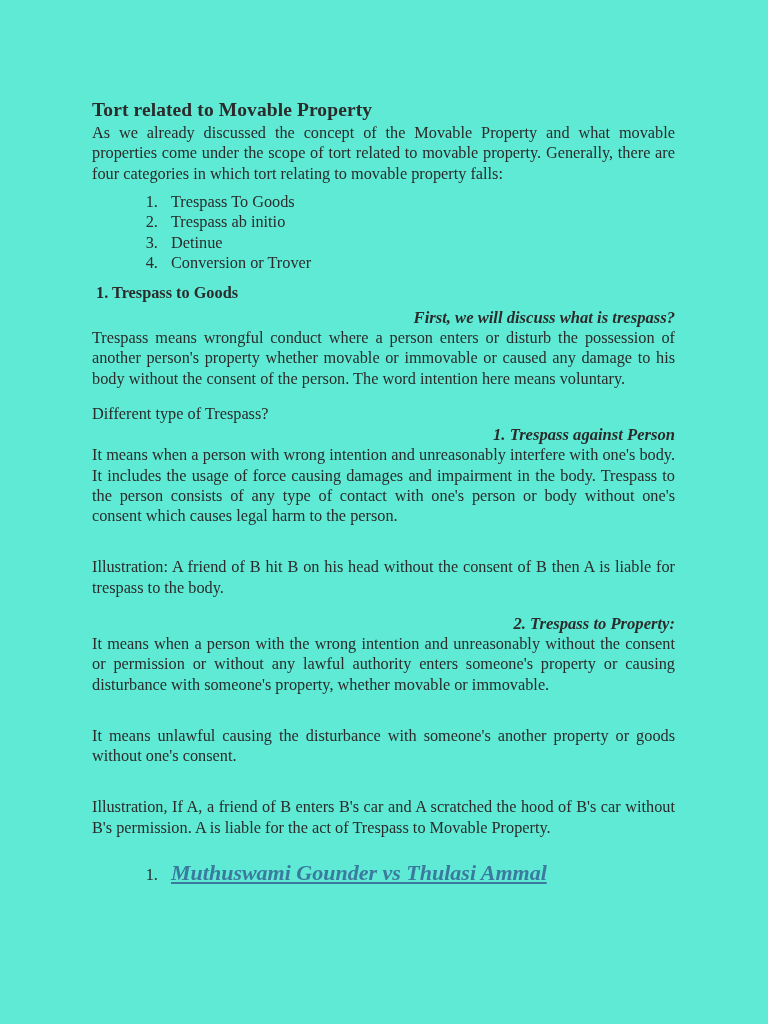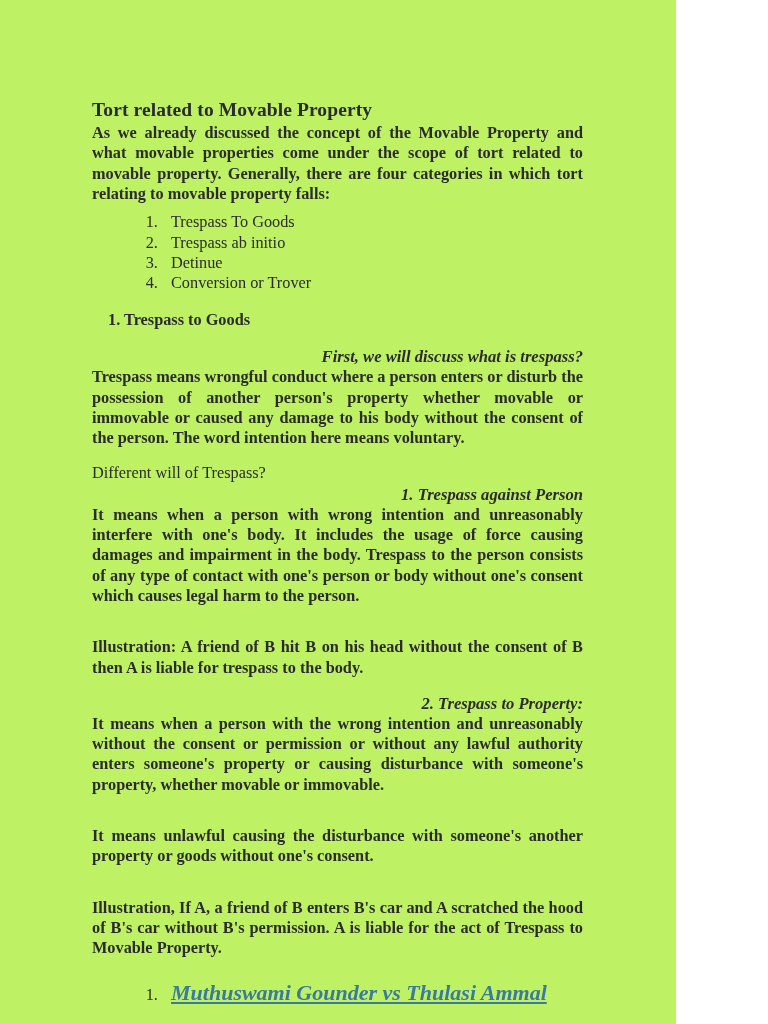--- a/index.html
+++ b/index.html
@@ -9,50 +9,49 @@
   }
   body {
     width: 768px;
     height: 1024px;
     font-family: "Liberation Serif", "DejaVu Serif", serif;
     color: #2b2b2b;
     overflow: hidden;
   }
   .page {
     position: relative;
-    width: 676px;
+    width: 768px;
     height: 1024px;
-    background: #bef264;
+    background: #5eead4;
     box-sizing: border-box;
     padding: 98px 93px 0 92px;
   }
   .doc-title {
     font-size: 19.5px;
     font-weight: bold;
     line-height: 1.18;
     margin: 0 0 2px 0;
     letter-spacing: 0.1px;
   }
   p.body-text {
     font-size: 16.3px;
     line-height: 1.245;
     margin: 0;
     text-align: justify;
     text-justify: inter-word;
     hyphens: none;
-    font-weight: bold;
   }
   p.spaced {
     margin-top: 31px;
   }
   .heading-bold {
     font-size: 16.3px;
     font-weight: bold;
     line-height: 1.25;
-    margin: 16px;
+    margin: 4px;
     text-align: left;
   }
   .heading-bolditalic {
     font-size: 16.6px;
     font-weight: bold;
     font-style: italic;
     line-height: 1.27;
     margin: 0;
     text-align: right;
   }
@@ -107,21 +106,21 @@
   </ol>
 
   <div class="heading-bold">1. Trespass to Goods</div>
 
   <div class="heading-bolditalic">First, we will discuss what is trespass?</div>
 
   <p class="body-text">Trespass means wrongful conduct where a person enters or disturb the possession of another person's property whether movable or immovable or caused any damage to his body without the consent of the person. The word intention here means voluntary.</p>
 
   <div class="gap-md"></div>
 
-  <div class="heading-plain">Different will of Trespass?</div>
+  <div class="heading-plain">Different type of Trespass?</div>
 
   <div class="heading-bolditalic">1.  Trespass against Person</div>
 
   <p class="body-text">It means when a person with wrong intention and unreasonably interfere with one's body. It includes the usage of force causing damages and impairment in the body. Trespass to the person consists of any type of contact with one's person or body without one's consent which causes legal harm to the person.</p>
 
   <p class="body-text spaced">Illustration: A friend of B hit B on his head without the consent of B then A is liable for trespass to the body.</p>
 
   <div class="gap-md"></div>
 
   <div class="heading-bolditalic">2. Trespass to Property:</div>

